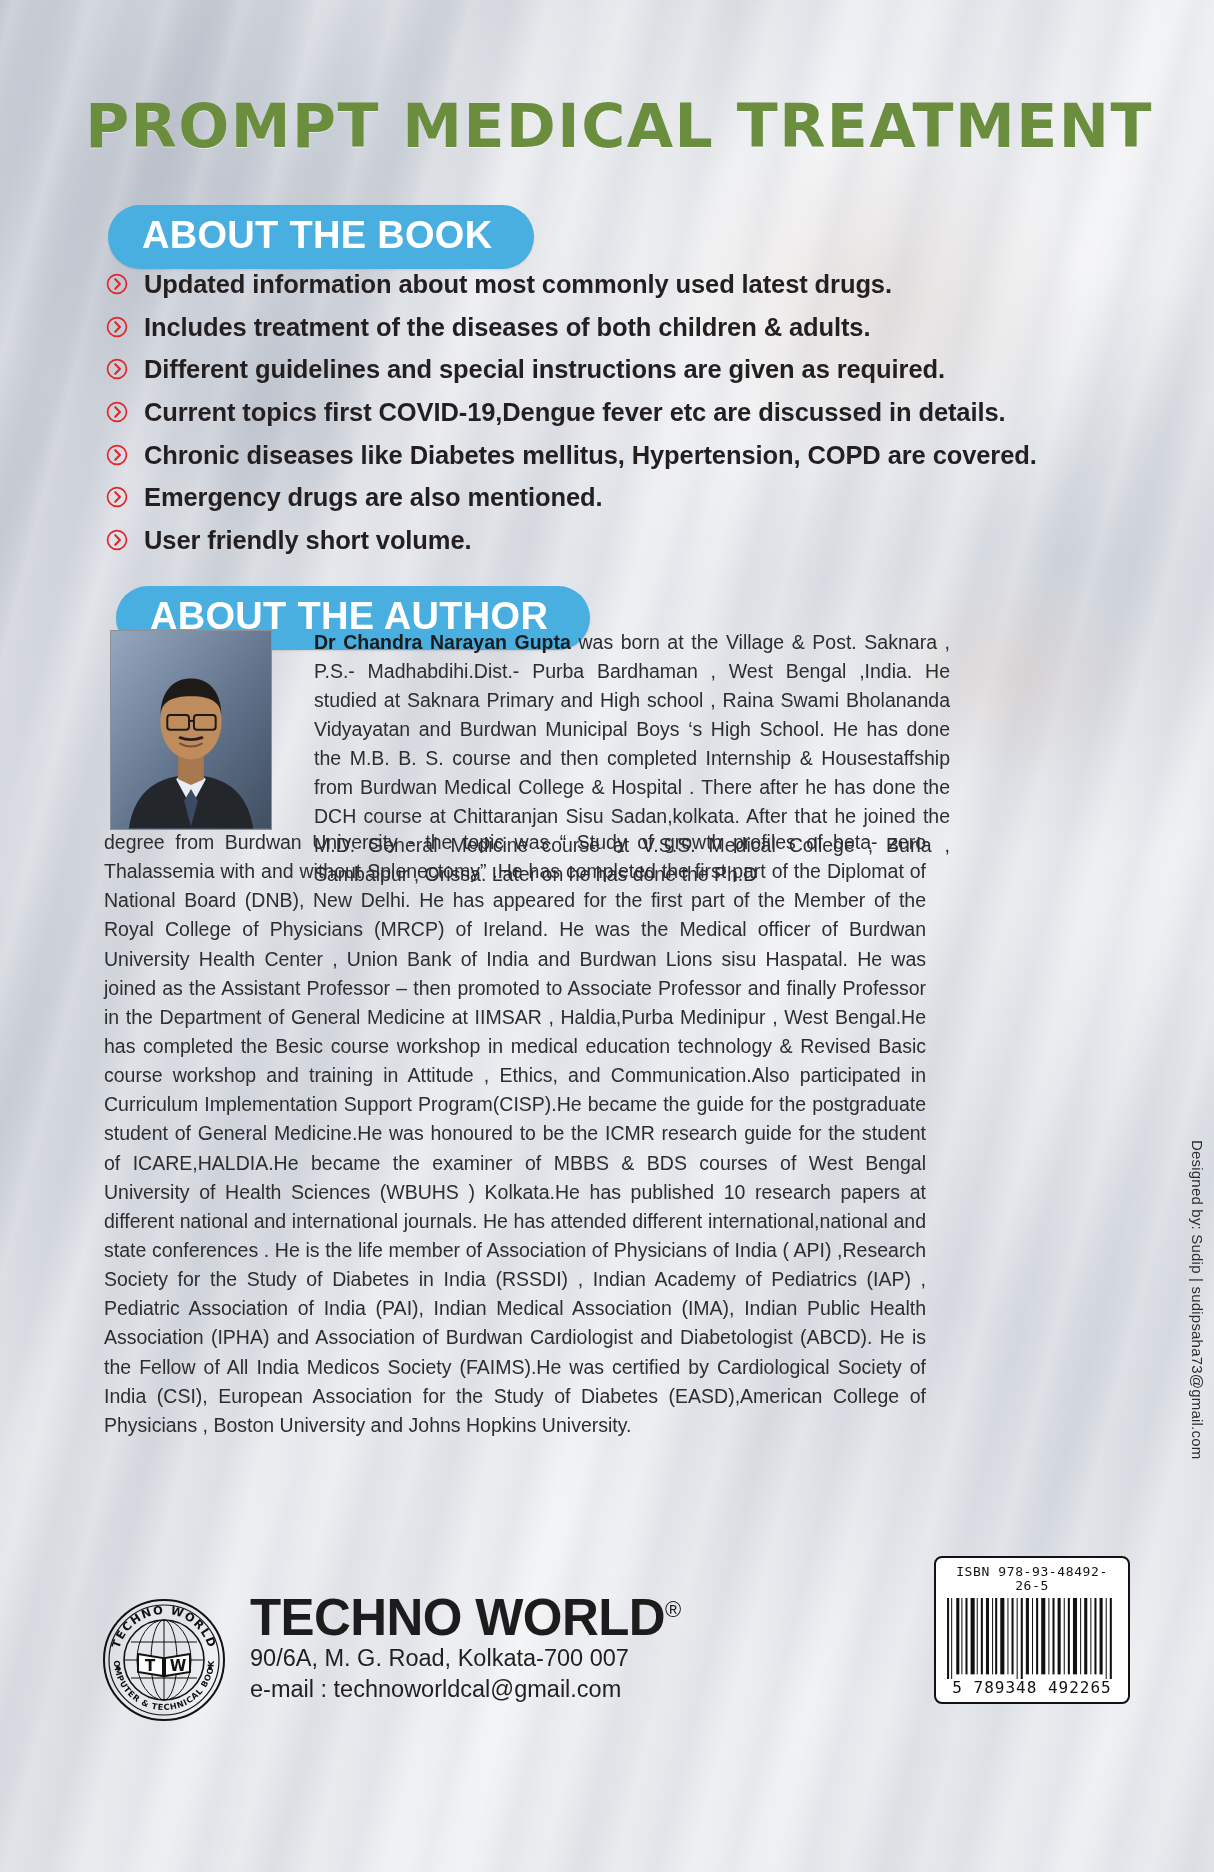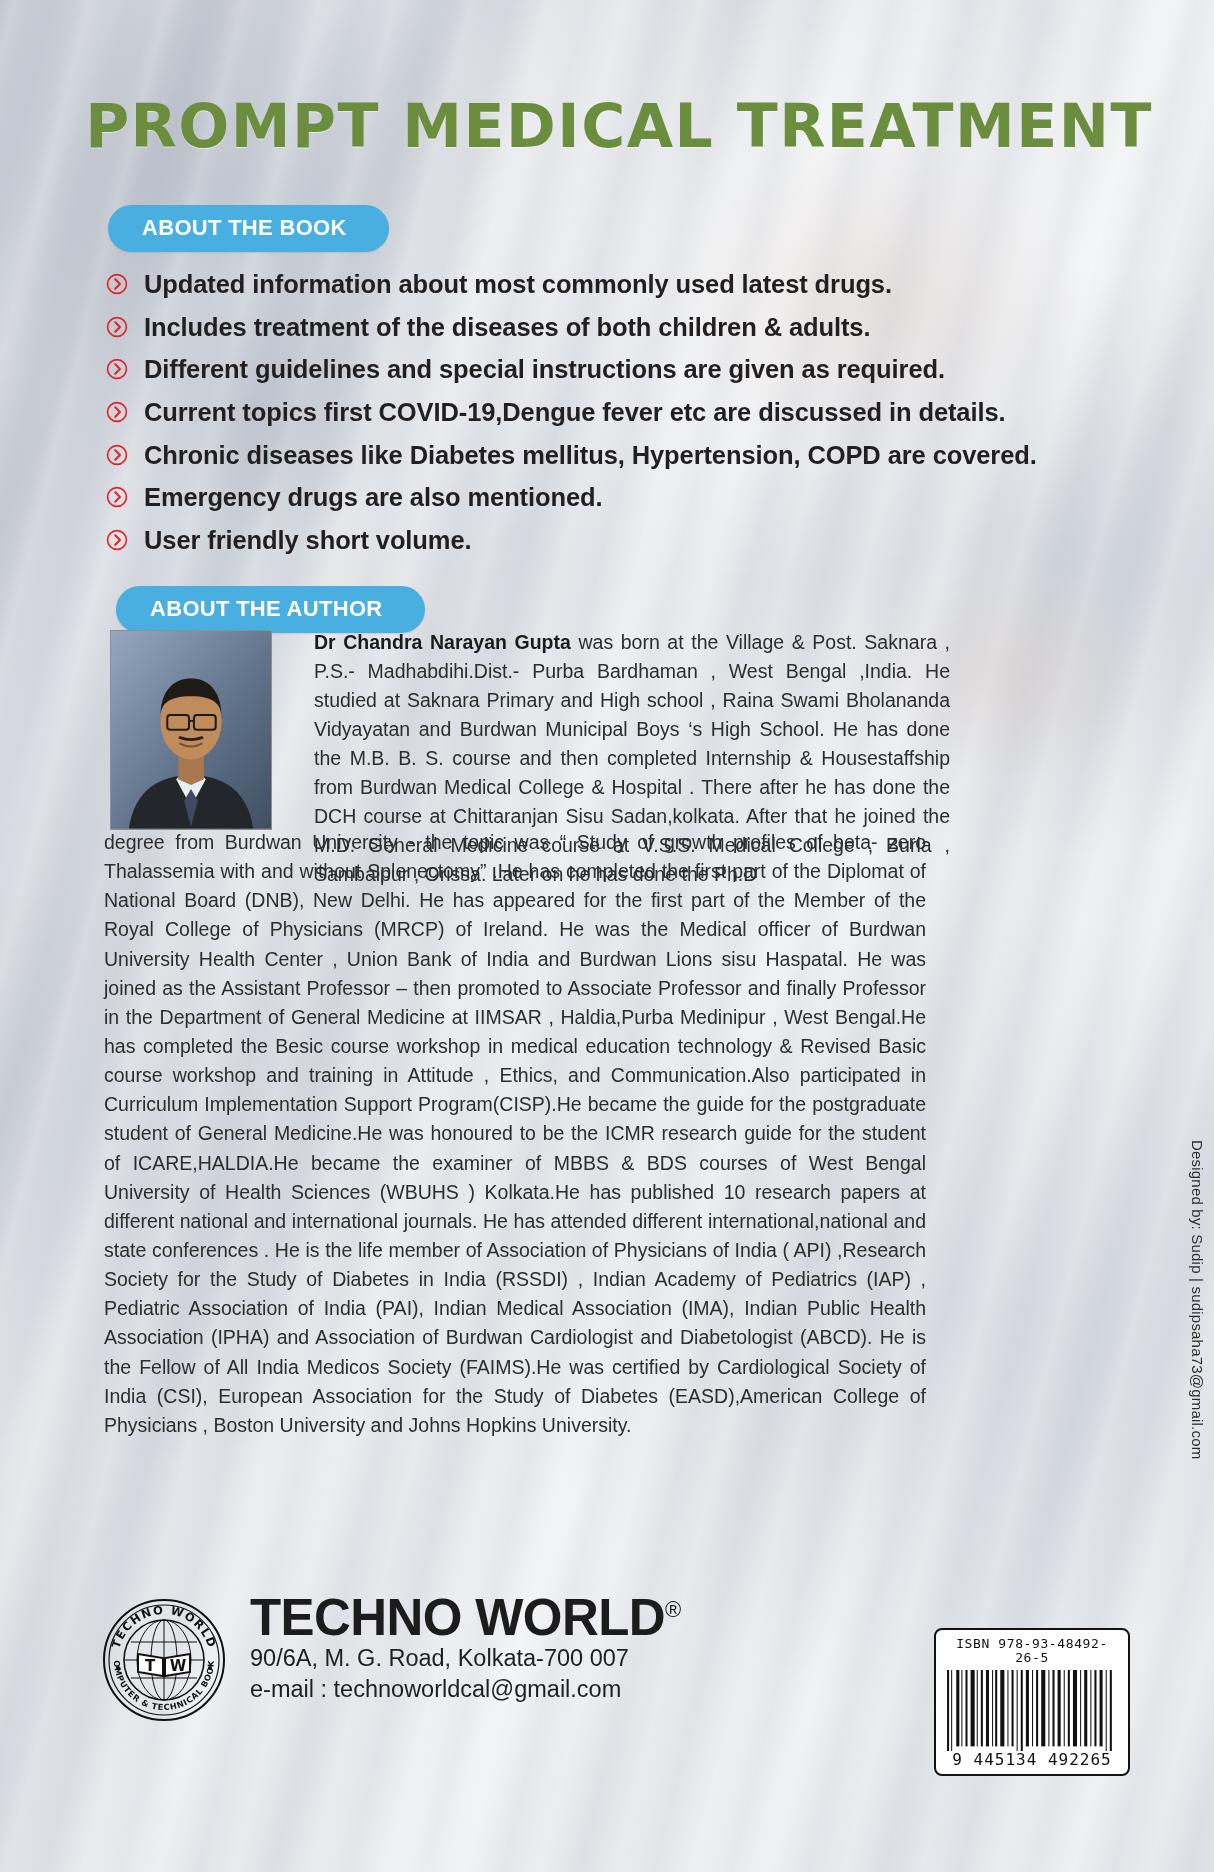--- a/index.html
+++ b/index.html
@@ -64,21 +64,21 @@
     padding-left: 24px;
   }
 
   
   .pill {
     display: inline-block;
     background: #49aee0;
     color: #ffffff;
     border-radius: 32px;
     padding: 11px 42px 13px 34px;
-    font-size: 22px;
+    font-size: 38px;
     font-weight: bold;
     letter-spacing: 0.3px;
     line-height: 1.05;
     box-shadow: 0 1px 2px rgba(0,0,0,0.10);
     white-space: nowrap;
     text-align: right;
   }
   .badge-book { position: absolute; top: 205px; left: 108px; }
   .badge-author { position: absolute; top: 562px; left: 116px; margin-top: 24px; }
 
@@ -169,21 +169,21 @@
   .pub-line {
     font-size: 23.5px;
     color: #1f1f1f;
     line-height: 1.32;
     white-space: nowrap;
   }
 
   
   .isbn-box {
     position: absolute;
-    right: 84px; top: 1628px;
+    right: 84px; top: 1556px;
     width: 196px; height: 148px;
     background: #ffffff;
     border: 2px solid #121212;
     border-radius: 8px;
     padding: 7px 9px 5px 9px;
     display: flex;
     flex-direction: column;
   }
   .isbn-label {
     font-family: "DejaVu Sans Mono", monospace;
@@ -386,16 +386,16 @@
         <rect x="125" y="0" width="4" height="84"></rect>
         <rect x="132" y="0" width="1" height="84"></rect>
         <rect x="136" y="0" width="3" height="84"></rect>
         <rect x="142" y="0" width="1" height="84"></rect>
         <rect x="146" y="0" width="2" height="84"></rect>
         <rect x="151" y="0" width="3" height="84"></rect>
         <rect x="157" y="0" width="1" height="90"></rect>
         <rect x="161" y="0" width="2" height="90"></rect>
       </g>
     </svg>
-    <div class="isbn-digits">9 445134 492265</div>
+    <div class="isbn-digits">5 789348 492265</div>
   </div>
 
 </div>
 
 </body></html>

